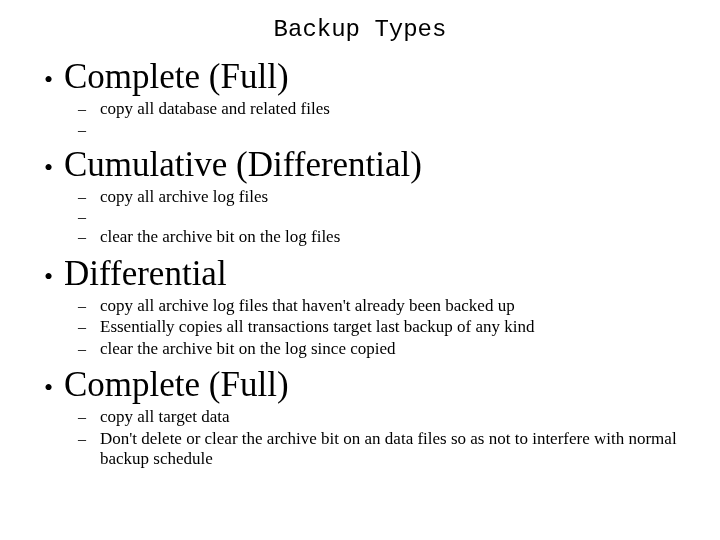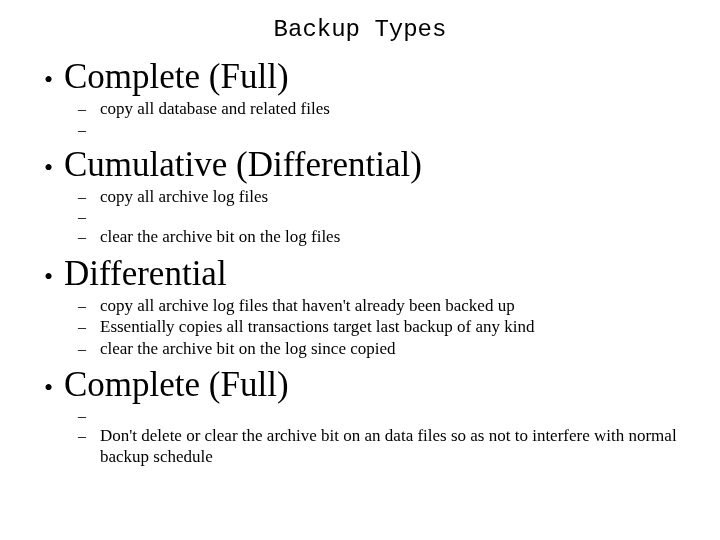--- a/index.html
+++ b/index.html
@@ -138,20 +138,21 @@
     </li>
 
     <li>
       <div class="l1-row">
         <span class="l1-bullet">•</span>
         <span class="l1-text">Complete (Full)</span>
       </div>
       <ul class="level2">
         <li>
           <span class="l2-bullet">–</span>
+          <span class="l2-text">copy all target data</span>
         </li>
         <li>
           <span class="l2-bullet">–</span>
           <span class="l2-text">Don't delete or clear the archive bit on an data files so as not to interfere with normal backup schedule</span>
         </li>
       </ul>
     </li>
 
   </ul>
 </div>

